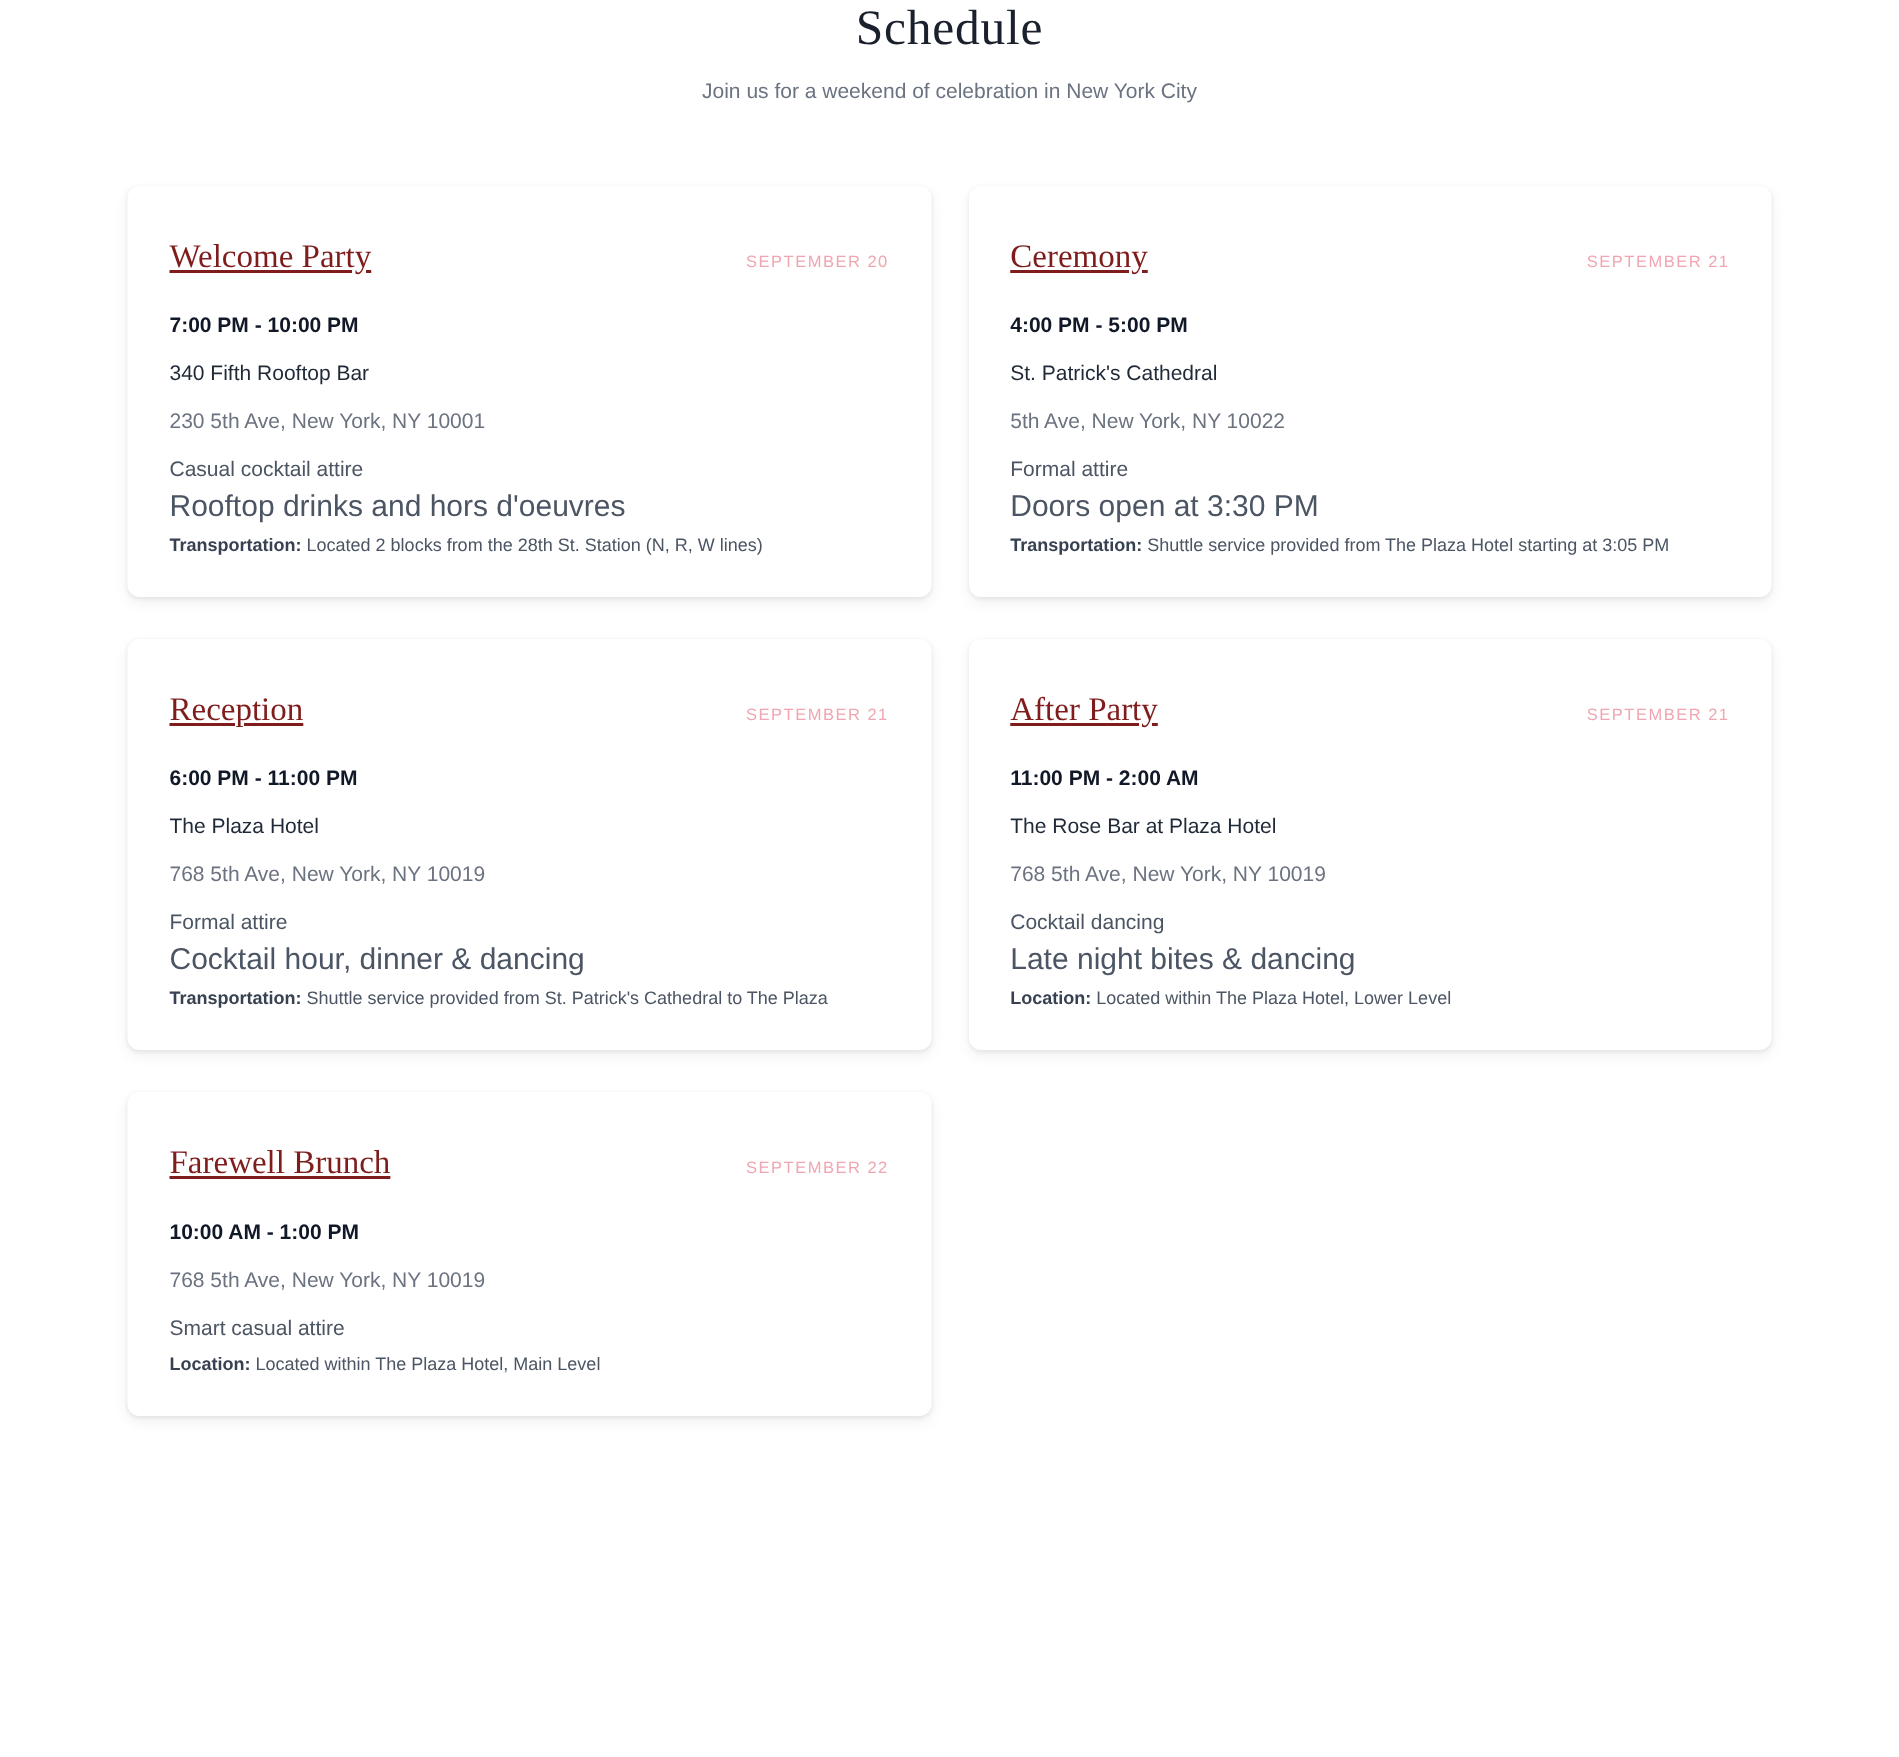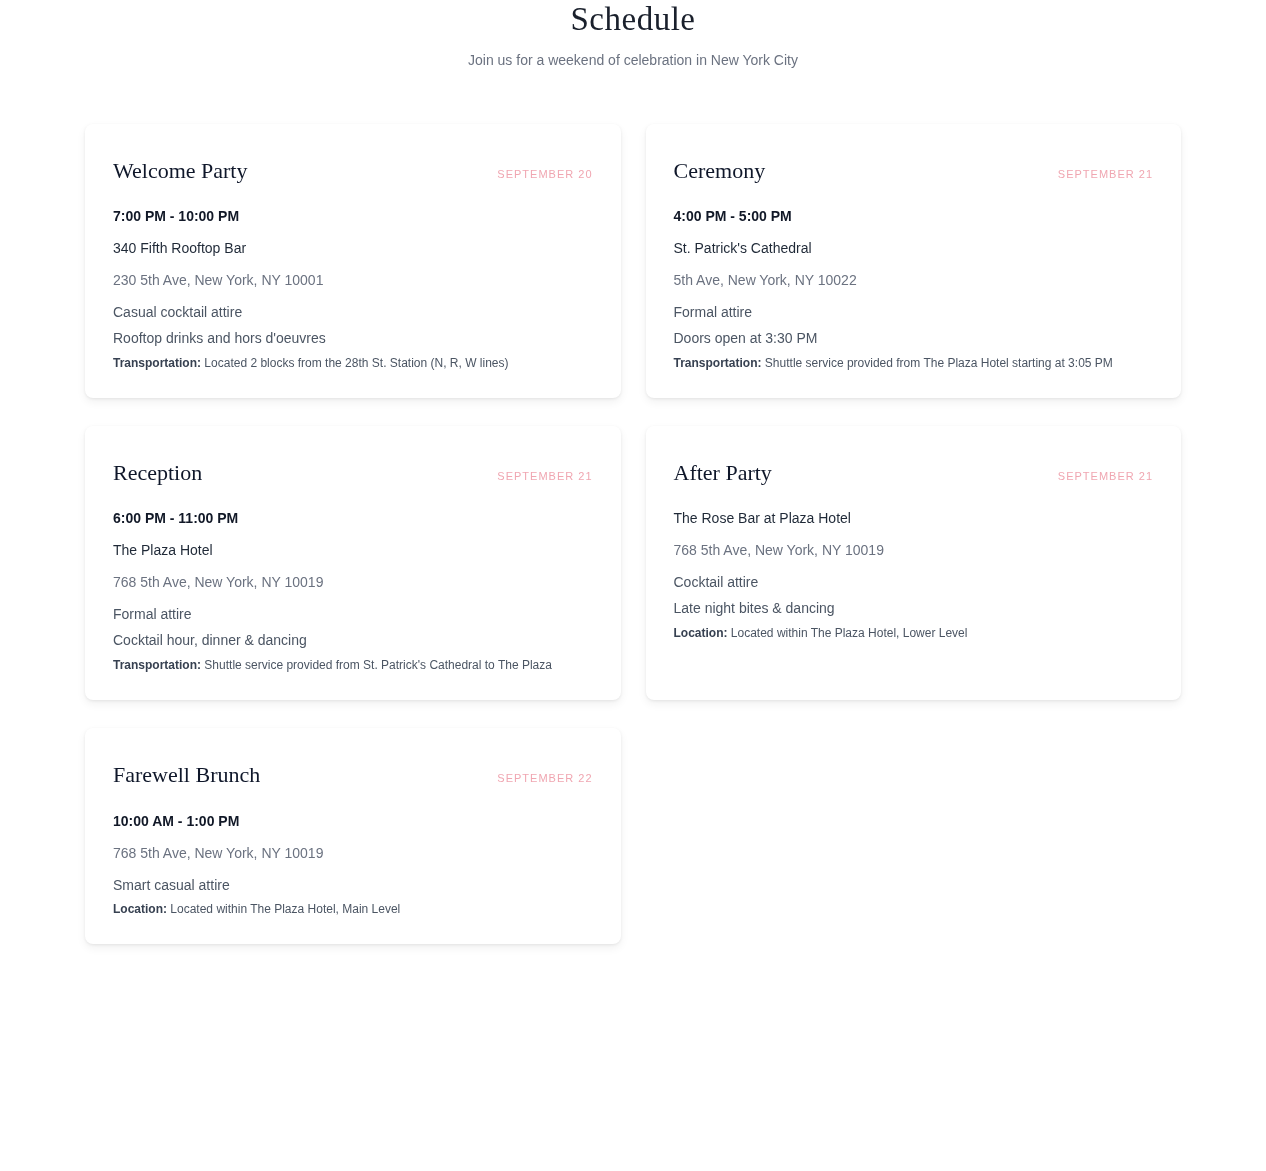--- a/index.html
+++ b/index.html
@@ -47,22 +47,23 @@
   .event-card-header {
     display: flex;
     justify-content: space-between;
     align-items: baseline;
     margin-bottom: 22px;
   }
   .event-title {
     font-family: "Liberation Serif", "DejaVu Serif", serif;
     font-weight: 500;
     font-size: 22px;
-    color: #0f172a;
+    color: #7f1d1d;
     line-height: 1.2;
+    text-decoration: underline;
   }
   .event-date {
     font-size: 11px;
     letter-spacing: 1px;
     text-transform: uppercase;
     color: #f0a6b1;
     white-space: nowrap;
   }
   .event-time {
     font-size: 14px;
@@ -83,21 +84,21 @@
     line-height: 20px;
     margin-bottom: 12px;
   }
   .event-attire {
     font-size: 14px;
     color: #4b5563;
     line-height: 20px;
     margin-bottom: 6px;
   }
   .event-description {
-    font-size: 14px;
+    font-size: 20px;
     color: #4b5563;
     line-height: 20px;
     margin-bottom: 7px;
   }
   .event-note {
     font-size: 12px;
     color: #4b5563;
     line-height: 17px;
   }
   .event-note strong {
@@ -151,23 +152,24 @@
     <p class="event-attire">Formal attire</p>
     <p class="event-description">Cocktail hour, dinner &amp; dancing</p>
     <p class="event-note"><strong>Transportation:</strong> <span>Shuttle service provided from St. Patrick's Cathedral to The Plaza</span></p>
   </section>
 
   <section class="event-card">
     <div class="event-card-header">
       <h2 class="event-title">After Party</h2>
       <span class="event-date">SEPTEMBER 21</span>
     </div>
+    <p class="event-time">11:00 PM - 2:00 AM</p>
     <p class="event-venue">The Rose Bar at Plaza Hotel</p>
     <p class="event-address">768 5th Ave, New York, NY 10019</p>
-    <p class="event-attire">Cocktail attire</p>
+    <p class="event-attire">Cocktail dancing</p>
     <p class="event-description">Late night bites &amp; dancing</p>
     <p class="event-note"><strong>Location:</strong> <span>Located within The Plaza Hotel, Lower Level</span></p>
   </section>
 
   <section class="event-card">
     <div class="event-card-header">
       <h2 class="event-title">Farewell Brunch</h2>
       <span class="event-date">SEPTEMBER 22</span>
     </div>
     <p class="event-time">10:00 AM - 1:00 PM</p>

